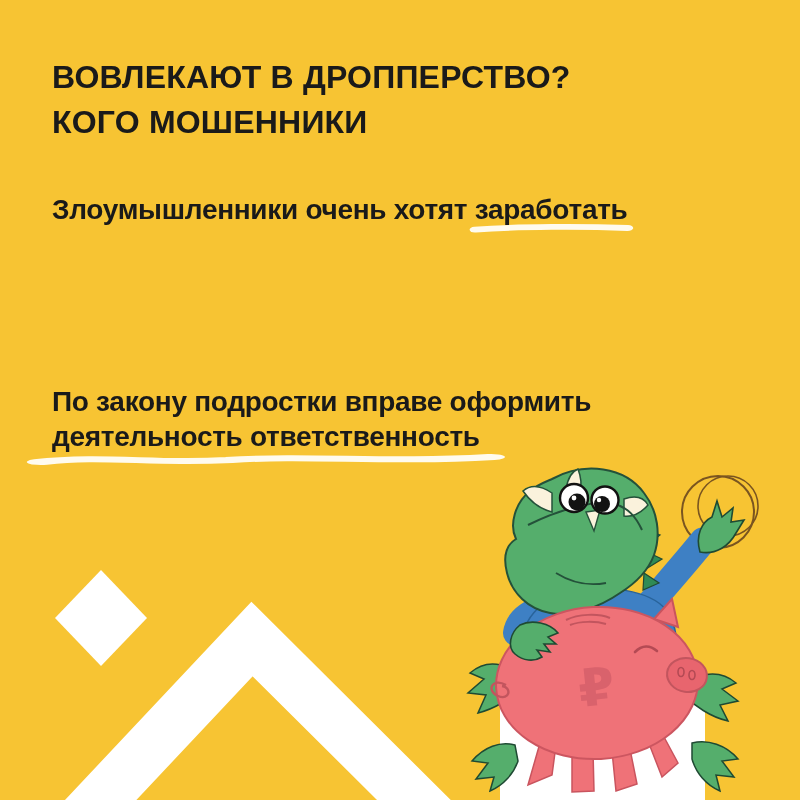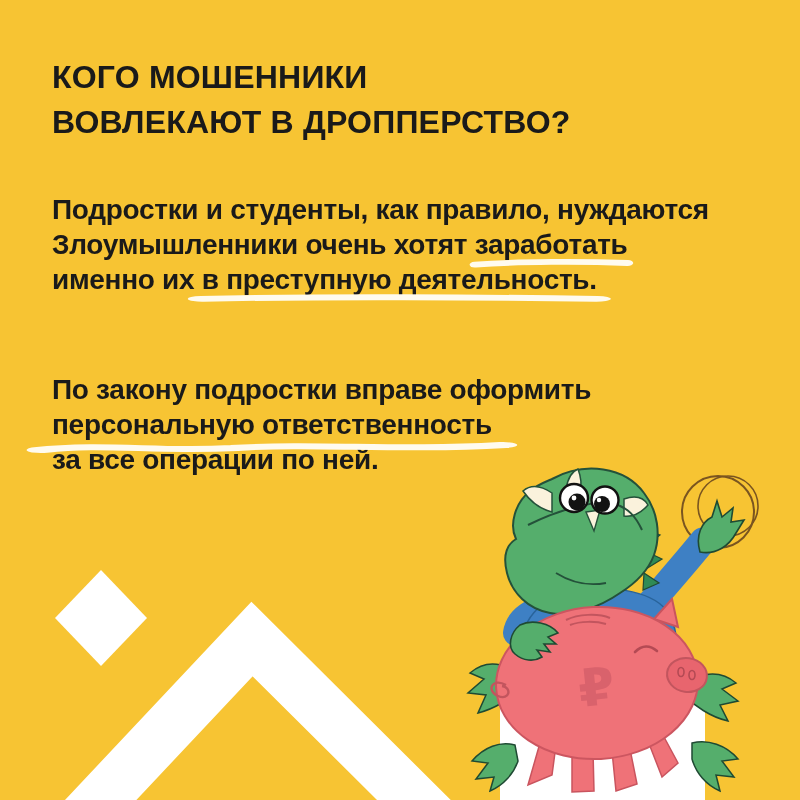--- a/index.html
+++ b/index.html
@@ -5,55 +5,50 @@
   html,body{margin:0;padding:0;}
   body{width:800px;height:800px;font-family:"Liberation Sans","DejaVu Sans",sans-serif;}
   .card{position:relative;width:800px;height:800px;background:#F7C433;overflow:hidden;}
 
   .title{position:absolute;left:52px;top:55px;font-size:32px;line-height:45px;
          font-weight:700;color:#1A1A1A;letter-spacing:.2px;white-space:nowrap;}
 
   .para{position:absolute;left:52px;font-size:28px;line-height:35px;font-weight:600;
         color:#1A1A1A;letter-spacing:-.3px;white-space:nowrap;}
   .p1{top:192px;}
-  .p2{top:372px;}
+  .p2{top:384px;}
 
   .u{position:relative;display:inline-block;}
   .u > svg{position:absolute;left:-2%;bottom:-6px;width:104%;height:10px;overflow:visible;}
   .u-big > svg{left:-16px;bottom:-13px;width:calc(100% + 32px);height:16px;}
 
   .logo-svg{position:absolute;left:0;bottom:0;width:470px;height:240px;}
   .char-svg{position:absolute;left:460px;top:455px;width:340px;height:345px;}
 </style>
 </head>
 <body>
 
 <div class="card">
 
   <div class="title">
+    <div>ВОВЛЕКАЮТ В ДРОППЕРСТВО?</div>
     <div>КОГО МОШЕННИКИ</div>
-    <div>ВОВЛЕКАЮТ В ДРОППЕРСТВО?</div>
   </div>
 
   <div class="para p1">
-    <div><span>Подростки и студенты, как правило, нуждаются</span></div>
     <div><span>Злоумышленники очень хотят </span><span class="u"><span>заработать</span><svg viewBox="0 0 100 12" preserveAspectRatio="none">
             <path d="M2,8 C 30,4 70,4 98,6" stroke="#FFFBEF" stroke-width="7" fill="none" stroke-linecap="round"></path>
-          </svg></span></div>
-    <div><span>именно их </span><span class="u"><span>в преступную деятельность.</span><svg viewBox="0 0 100 12" preserveAspectRatio="none">
-            <path d="M2,7 C 30,4 72,5 98,7" stroke="#FFFBEF" stroke-width="7" fill="none" stroke-linecap="round"></path>
           </svg></span></div>
   </div>
 
   <div class="para p2">
     <div><span>По закону подростки вправе оформить</span></div>
-    <div><span class="u u-big"><span>персональную ответственность</span><svg viewBox="0 0 100 16" preserveAspectRatio="none">
+    <div><span class="u u-big"><span>деятельность ответственность</span><svg viewBox="0 0 100 16" preserveAspectRatio="none">
             <path d="M1,11 C 14,4 26,13 42,9 C 60,4 76,12 99,6" stroke="#FFFBEF" stroke-width="6" fill="none" stroke-linecap="round"></path>
           </svg></span></div>
-    <div><span>за все операции по ней.</span></div>
   </div>
 
   <svg class="logo-svg" viewBox="0 0 470 240">
     <polygon points="101,10 147,58 101,106 55,58" fill="#FFFFFF"></polygon>
     <polyline points="80,262 252,79 436,262" fill="none" stroke="#FFFFFF" stroke-width="52" stroke-miterlimit="20"></polyline>
   </svg>
 
   <svg class="char-svg" viewBox="0 0 340 345">
 
     <rect x="40" y="250" width="205" height="95" fill="#FFFFFF"></rect>

